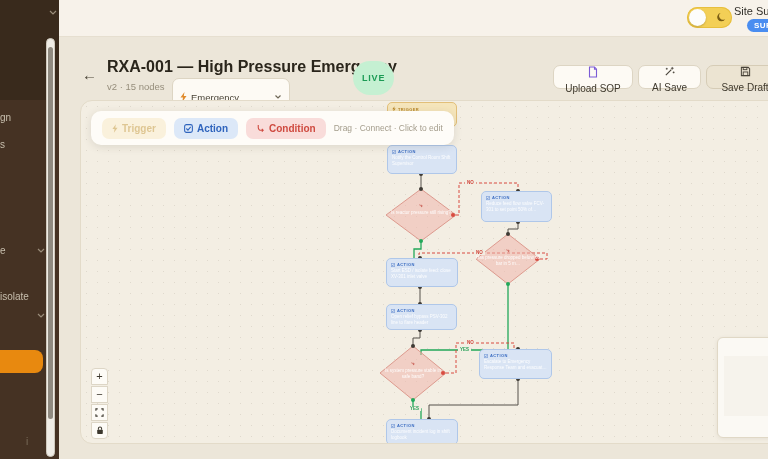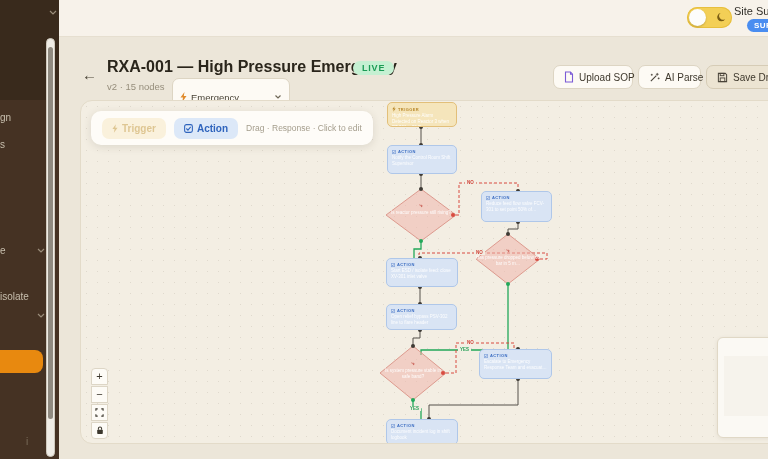--- a/index.html
+++ b/index.html
@@ -19,27 +19,27 @@
   .topbar { position:absolute; left:59px; top:0; width:709px; height:37px; background:#f7f2ea; border-bottom:1px solid #e6dfd0; }
   .toggle { position:absolute; left:628px; top:7px; width:45px; height:21px; background:#f3cf56; border-radius:999px; box-shadow:inset 0 0 0 1px #e7bf3e; }
   .toggle-knob { position:absolute; left:2px; top:2px; width:17px; height:17px; background:#fdfdfb; border-radius:50%; box-shadow:0 1px 2px rgba(0,0,0,.2); }
   .toggle-moon { position:absolute; right:5px; top:4px; width:12px; height:12px; color:#7a5c13; }
   .user-name { position:absolute; left:675px; top:5px; font-size:11px; color:#33302a; white-space:nowrap; }
   .user-badge { position:absolute; left:688px; top:19px; background:#4a8df0; color:#fff; font-size:8px; font-weight:bold; letter-spacing:.5px; padding:2px 7px; border-radius:999px; white-space:nowrap; }
 
   
   .back-btn { position:absolute; left:82px; top:66px; font-size:15px; color:#4a4538; background:none; border:none; cursor:pointer; }
   .page-title { position:absolute; left:107px; top:58px; font-size:16px; font-weight:bold; color:#2a251b; white-space:nowrap; }
-  .live-badge { position:absolute; left:353px; top:61px; background:#c5f0d2; color:#1c9b55; font-size:9px; font-weight:bold; letter-spacing:.8px; padding:2px 9px; border-radius:999px; }
+  .live-badge { position:absolute; left:353px; top:61px; background:#c5f0d2; color:#1c9b55; font-size:9px; font-weight:bold; letter-spacing:.8px; padding:12px 9px; border-radius:999px; }
   .meta { position:absolute; left:107px; top:81px; font-size:9.5px; color:#968e7c; white-space:nowrap; }
   .cat-select { position:absolute; left:172px; top:78px; width:118px; height:17px; background:#fdfaf4; border:1px solid #ddd5c3; border-radius:7px; display:flex; align-items:center; gap:4px; padding:18px 7px; font-size:9.5px; color:#4a4437; cursor:pointer; }
   .cat-select .chev { margin-left:auto; color:#6e6757; }
   .bolt { color:#e08b2c; }
 
-  .hbtn { position:absolute; top:65px; height:24px; background:#fdfaf4; border:1px solid #ddd5c3; border-radius:7px; display:flex; align-items:center; gap:5px; padding:0 10px; font-size:10px; color:#3e382c; white-space:nowrap; cursor:pointer; font-family:inherit; }
+  .hbtn { position:absolute; top:65px; height:24px; background:#fdfaf4; border:1px solid #ddd5c3; border-radius:7px; display:flex; align-items:center; gap:5px; padding:0 10px; font-size:10px; color:#3e382c; white-space:nowrap; cursor:pointer; font-family:inherit;flex-direction:column; }
   .hbtn svg { flex:0 0 auto; }
   .hbtn.save { background:#ece4d2; border-color:#d6ccb6; }
 
   
   .canvas { position:absolute; left:80px; top:100px; width:700px; height:344px; background:#f3eee3; border:1px solid #e3dbc9; border-radius:12px; background-image:radial-gradient(rgba(120,110,90,.16) .5px, transparent .6px); background-size:11px 11px; overflow:hidden; }
   .edges { position:absolute; left:0; top:0; }
 
   .palette { position:absolute; left:10px; top:10px; height:34px; background:#fefcf8; border-radius:10px; box-shadow:0 2px 8px rgba(60,50,30,.12); display:flex; align-items:center; gap:8px; padding:0 11px; }
   .pal-btn { display:flex; align-items:center; gap:4px; font-size:10px; font-weight:bold; border:none; border-radius:7px; padding:5px 10px; cursor:pointer; font-family:inherit; }
   .pal-trigger { background:#f8e9c6; color:#c59a3f; opacity:.55; }
@@ -125,21 +125,21 @@
       <path d="M1.5 1 h5 l2 2.2 v7.8 h-7 z" fill="none" stroke="#7b5bd6" stroke-width="1.1"></path>
       <path d="M6.5 1 v2.2 h2" fill="none" stroke="#7b5bd6" stroke-width="1.1"></path>
     </svg>
   <span>Upload SOP</span>
 </button>
 <button class="hbtn" style="left:638px; width:63px;">
   <svg width="11" height="11" viewBox="0 0 12 12">
       <path d="M2 10 L8 4" stroke="#4a443a" stroke-width="1.3"></path>
       <path d="M9 1 v3 M7.5 2.5 h3 M10.5 6 v2 M9.5 7 h2 M3 2 v2 M2 3 h2" stroke="#4a443a" stroke-width=".9"></path>
     </svg>
-  <span>AI Parse</span>
+  <span>AI Save</span>
 </button>
 <button class="hbtn save" style="left:706px; width:78px;">
   <svg width="11" height="11" viewBox="0 0 12 12">
       <path d="M1.5 1.5 h7.5 l1.5 1.5 v7.5 h-9 z" fill="none" stroke="#4a443a" stroke-width="1.1"></path>
       <rect x="3.5" y="6.5" width="5" height="4" fill="none" stroke="#4a443a" stroke-width="1"></rect>
       <rect x="3.5" y="1.5" width="4" height="2.5" fill="none" stroke="#4a443a" stroke-width="1"></rect>
     </svg>
   <span>Save Draft</span>
 </button>
 
@@ -305,21 +305,27 @@
         </svg>
       <span>Trigger</span>
     </button>
     <button class="pal-btn pal-action">
       <svg width="9" height="9" viewBox="0 0 10 10">
           <rect x="0.7" y="0.7" width="8.6" height="8.6" rx="2" fill="none" stroke="#2f64bd" stroke-width="1.2"></rect>
           <path d="M2.6 5 L4.4 6.8 L7.4 3.2" stroke="#2f64bd" stroke-width="1.2" fill="none"></path>
         </svg>
       <span>Action</span>
     </button>
-    <span class="pal-hint">Drag · Response · Click to edit</span>
+    <button class="pal-btn pal-condition">
+      <svg width="9" height="9" viewBox="0 0 10 10">
+          <path d="M2.5 1 v3 a3 3 0 0 0 3 3 h2.5 M6.5 5.5 L8 7 L6.5 8.5" stroke="#cf4a40" stroke-width="1.2" fill="none"></path>
+        </svg>
+      <span>Condition</span>
+    </button>
+    <span class="pal-hint">Drag · Connect · Click to edit</span>
   </div>
 
   <div class="controls">
     <button class="ctl">+</button>
     <button class="ctl">−</button>
     <button class="ctl">
       <svg width="9" height="9" viewBox="0 0 10 10">
           <path d="M1 3 V1 H3 M7 1 H9 V3 M9 7 V9 H7 M3 9 H1 V7" stroke="#3c382e" stroke-width="1.2" fill="none"></path>
         </svg>
     </button>

